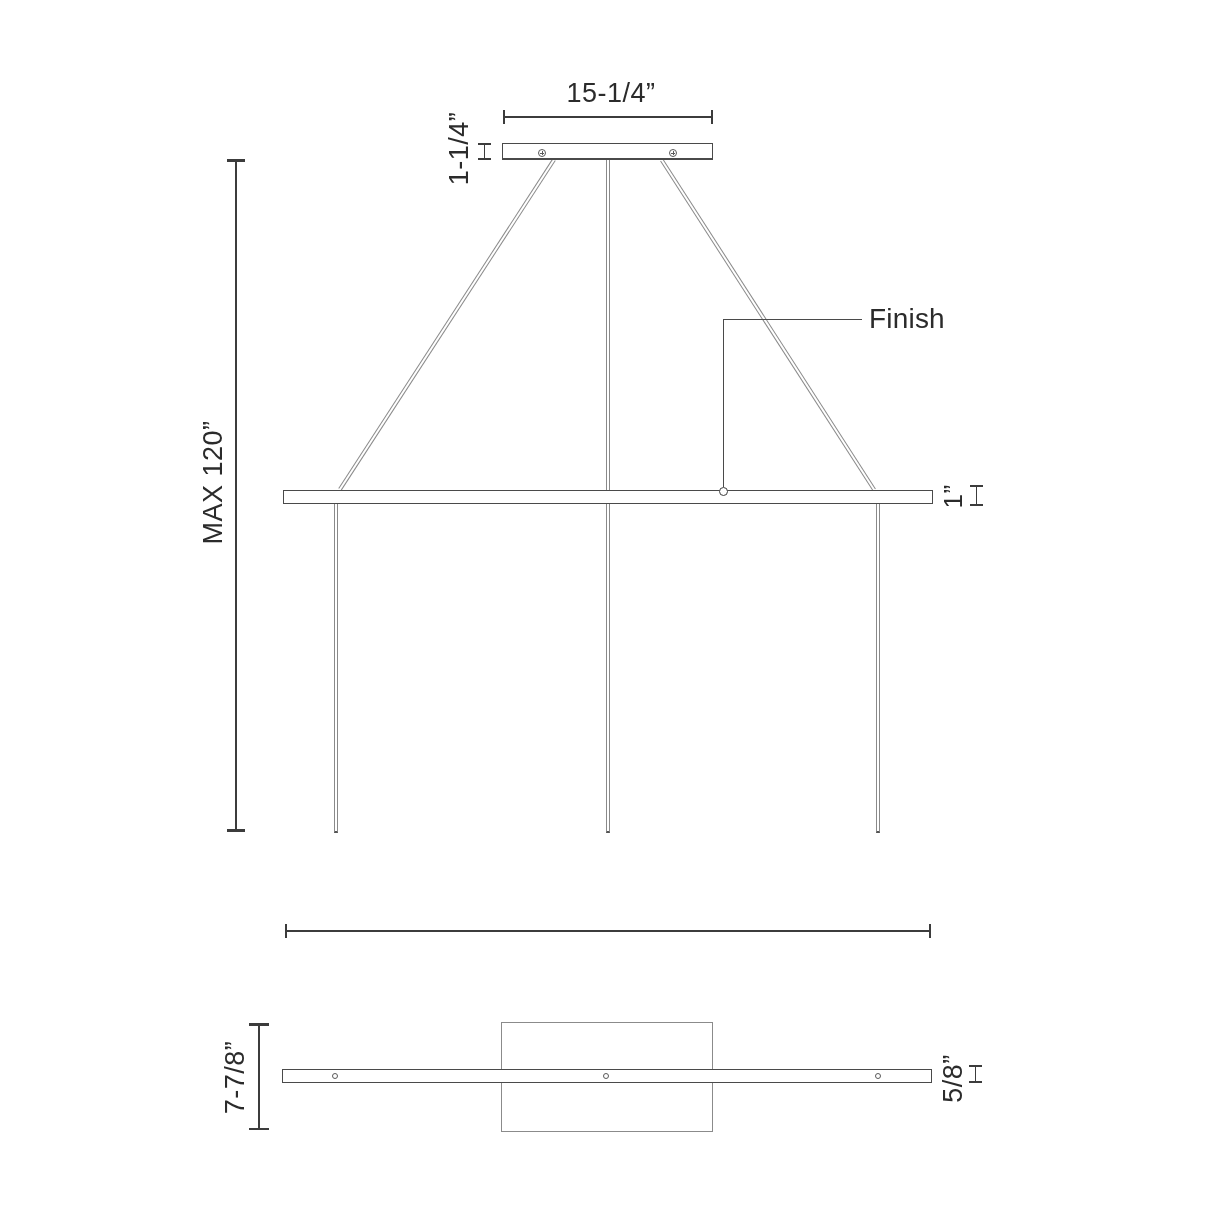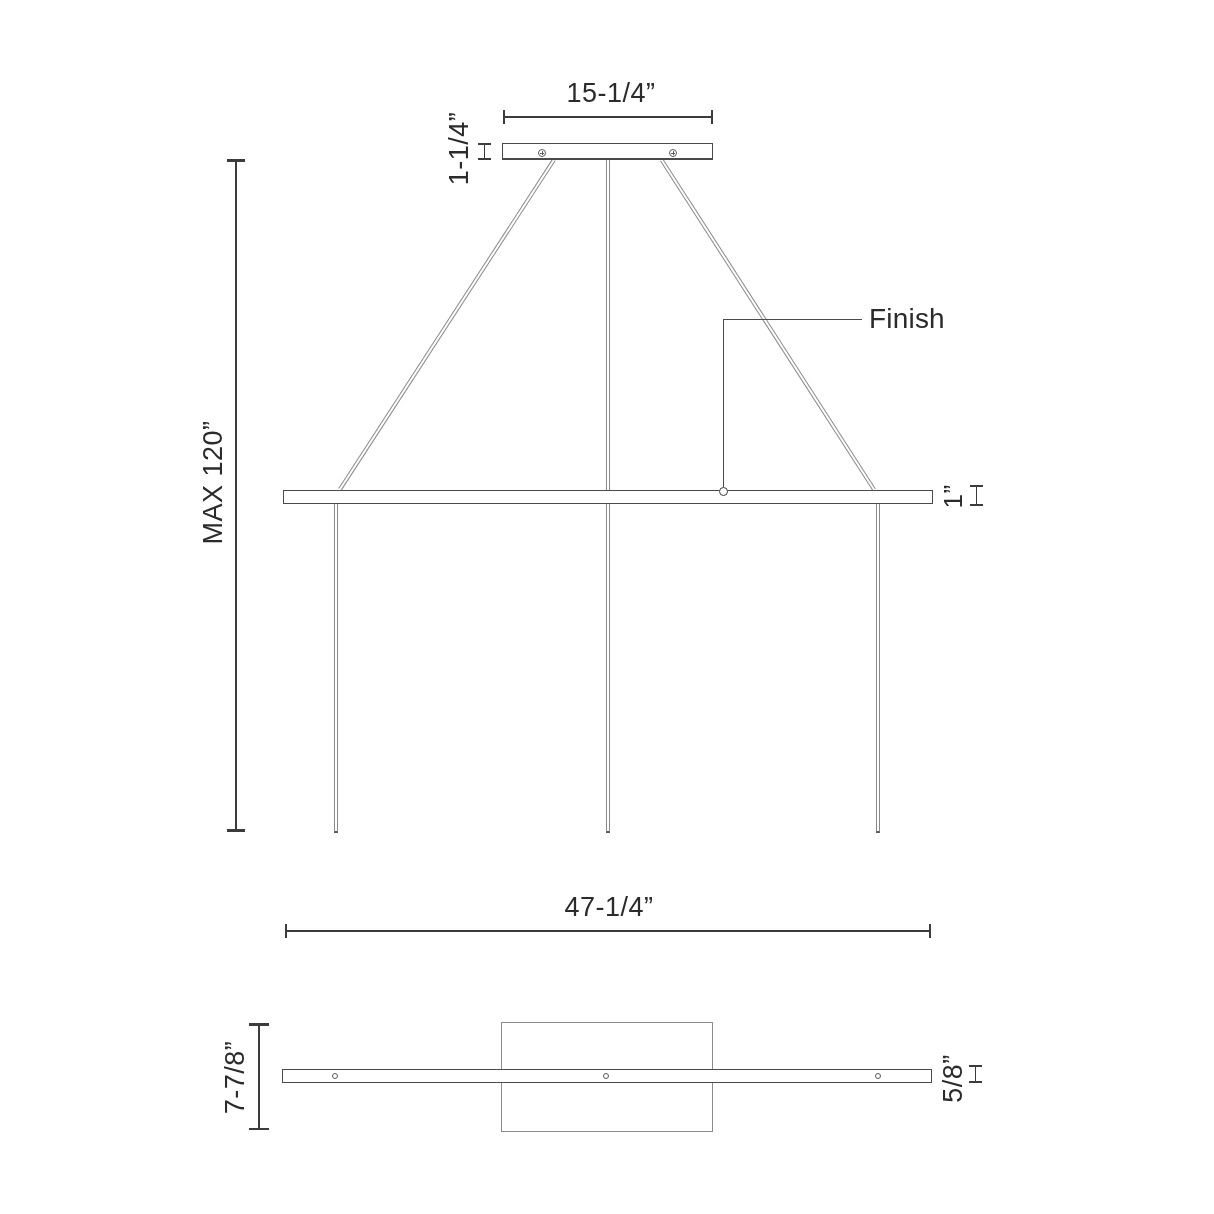--- a/index.html
+++ b/index.html
@@ -121,21 +121,20 @@
   <div class="wire rod-capped" style="left:875.5px;top:503px;height:330px;"></div>
 
   <div class="callout-line" style="left:722.5px;top:319px;width:1.4px;height:168px;"></div>
   <div class="callout-line" style="left:723px;top:318.5px;width:139px;height:1.4px;"></div>
   <div class="callout-dot" style="left:718.5px;top:486.5px;"></div>
   <div class="dim-label" style="left:869px;top:303px;width:130px;text-align:left;font-size:28px;letter-spacing:0.2px;">Finish</div>
 
   <div class="dim-label vtext" style="left:923px;top:481px;width:60px;font-size:26px;">1”</div>
   <div class="ibeam" style="left:970px;top:485px;height:21px;"></div>
 
-  <div class="dim-label" style="left:509px;top:892px;width:200px;">47-1/4”</div>
   <div class="hdim" style="left:285px;top:924px;width:646px;">
     <div class="line"></div>
     <div class="tick-l"></div>
     <div class="tick-r"></div>
   </div>
 
   <div class="ghost-box" style="left:501px;top:1022px;width:212px;height:110px;"></div>
 
   <div class="part z2" style="left:282px;top:1069px;width:650px;height:13.5px;"></div>
   <div class="hole" style="left:332px;top:1072.5px;"></div>

